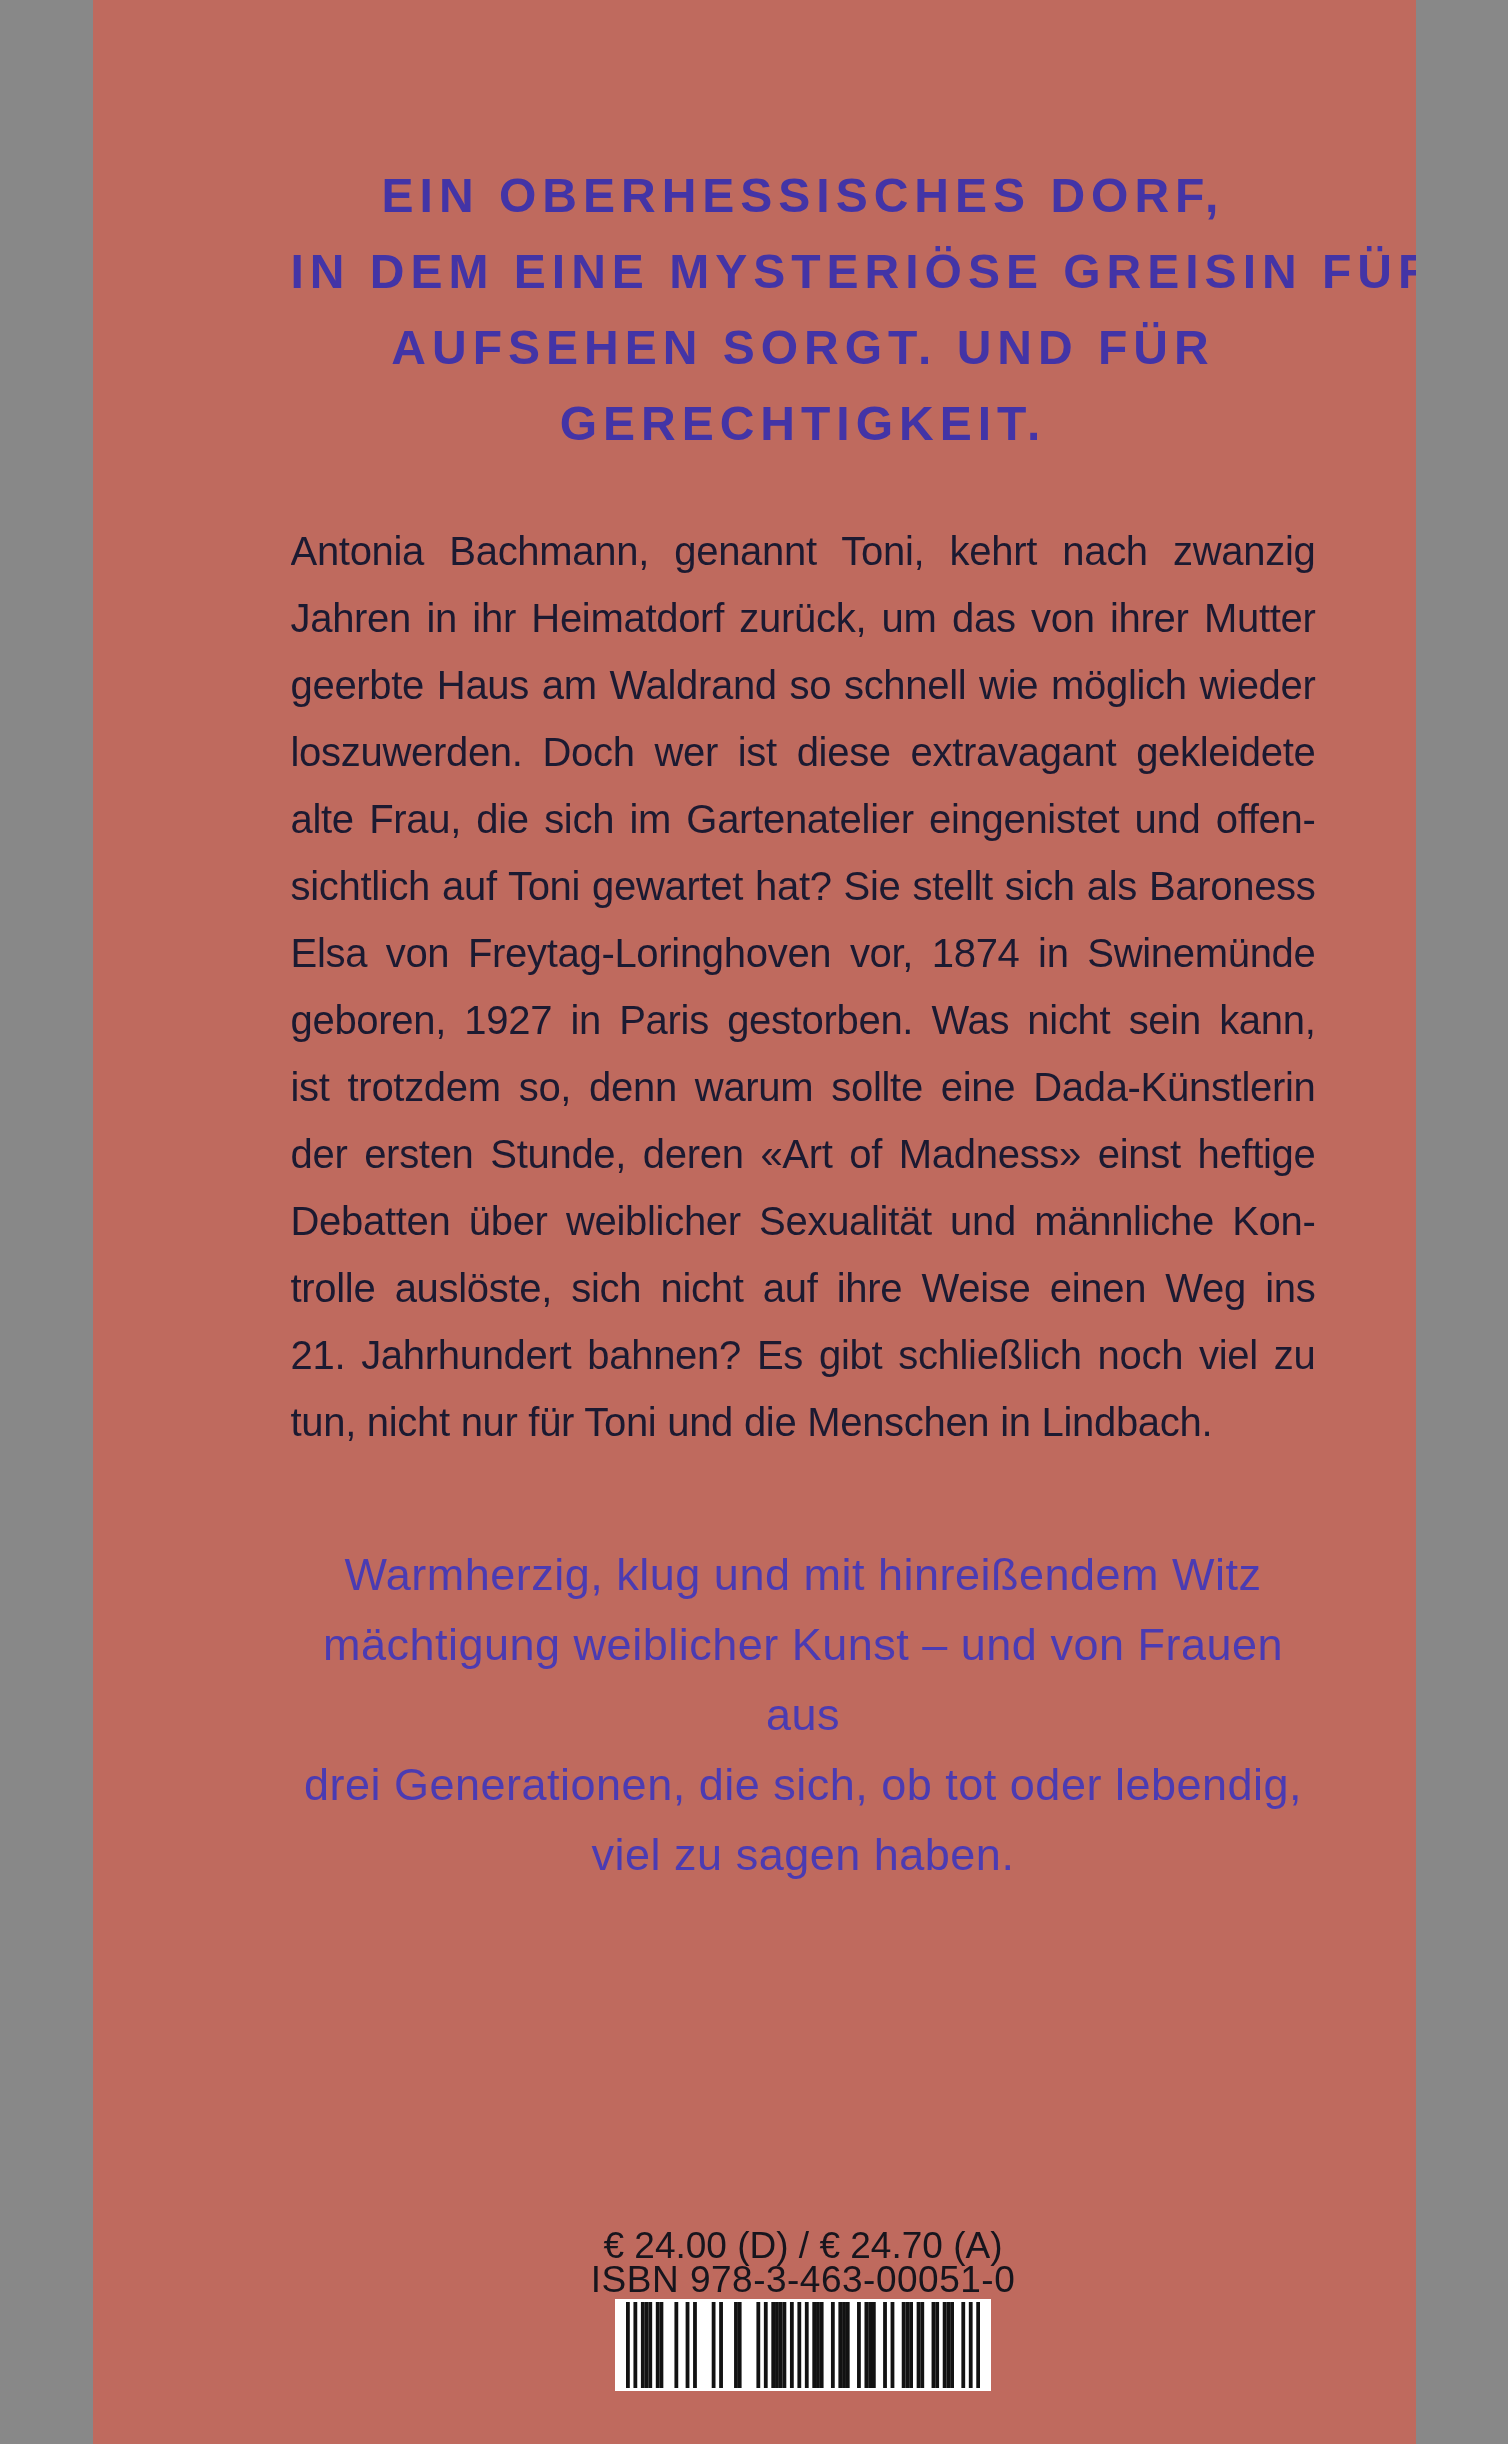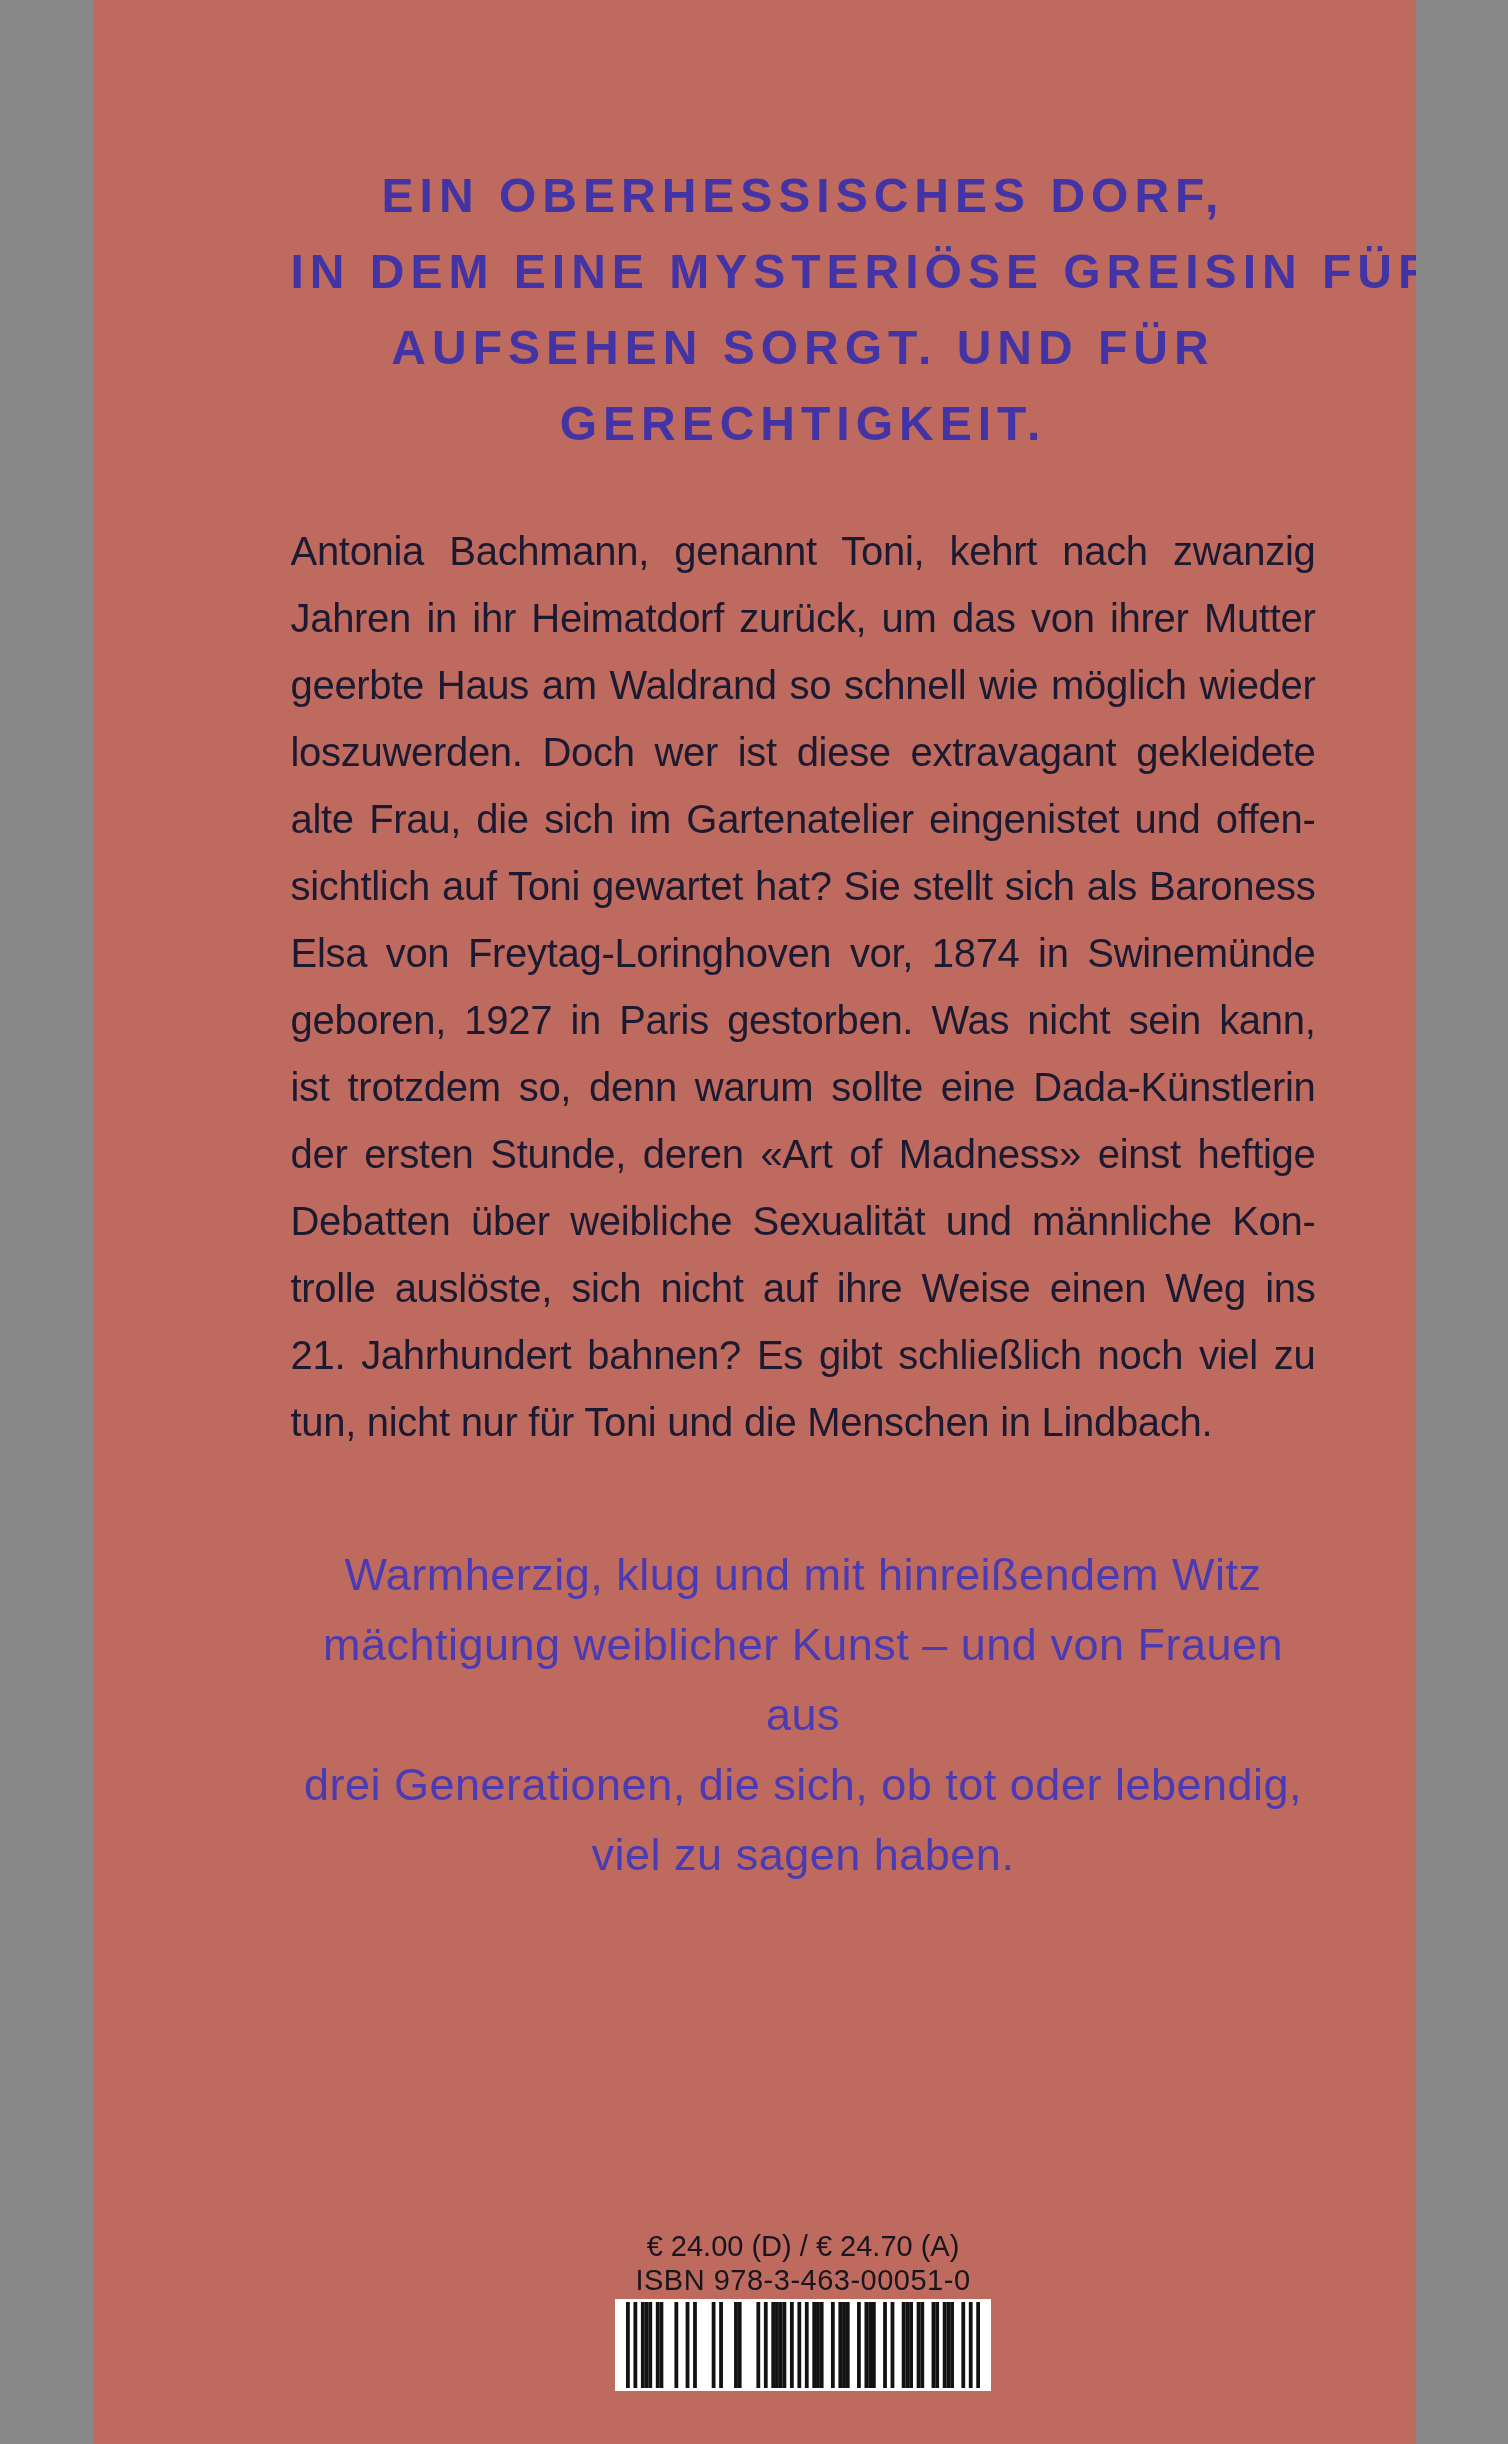--- a/index.html
+++ b/index.html
@@ -37,21 +37,21 @@
     position:absolute;left:198px;top:1540px;width:1025px;
     text-align:center;
     color:var(--blurb,#4b3bb2);
     font-size:45px;line-height:70px;letter-spacing:0.5px;
   }
   
   .pricing{
     position:absolute;left:198px;top:2229px;width:1025px;
     text-align:center;
     color:var(--price-text,#17151d);
-    font-size:29px;line-height:34px;
+    font-size:37px;line-height:34px;
   }
   .pricing .isbn{letter-spacing:0.5px;text-align:center;}
   
   .barcode{
     position:absolute;left:522px;top:2299px;width:376px;height:92px;
     background:var(--barcode-bg,#ffffff);
     display:flex;align-items:center;justify-content:center;
   }
   .barcode svg{width:354px;height:86px;display:block;}
 </style>
@@ -71,21 +71,21 @@
     <div class="bline">Antonia Bachmann, genannt Toni, kehrt nach zwanzig</div>
     <div class="bline">Jahren in ihr Heimatdorf zurück, um das von ihrer Mutter</div>
     <div class="bline">geerbte Haus am Waldrand so schnell wie möglich wieder</div>
     <div class="bline">loszuwerden. Doch wer ist diese extravagant gekleidete</div>
     <div class="bline">alte Frau, die sich im Gartenatelier eingenistet und offen-</div>
     <div class="bline">sichtlich auf Toni gewartet hat? Sie stellt sich als Baroness</div>
     <div class="bline">Elsa von Freytag-Loringhoven vor, 1874 in Swinemünde</div>
     <div class="bline">geboren, 1927 in Paris gestorben. Was nicht sein kann,</div>
     <div class="bline">ist trotzdem so, denn warum sollte eine Dada-Künstlerin</div>
     <div class="bline">der ersten Stunde, deren «Art of Madness» einst heftige</div>
-    <div class="bline">Debatten über weibliche Sexualität und männliche Kon-</div>
+    <div class="bline">Debatten über weiblicher Sexualität und männliche Kon-</div>
     <div class="bline">trolle auslöste, sich nicht auf ihre Weise einen Weg ins</div>
     <div class="bline">21. Jahrhundert bahnen? Es gibt schließlich noch viel zu</div>
     <div class="bline last">tun, nicht nur für Toni und die Menschen in Lindbach.</div>
   </div>
 
   <div class="review">
     <div class="rline">Warmherzig, klug und mit hinreißendem Witz</div>
     <div class="rline">mächtigung weiblicher Kunst – und von Frauen aus</div>
     <div class="rline">drei Generationen, die sich, ob tot oder lebendig,</div>
     <div class="rline">viel zu sagen haben.</div>

